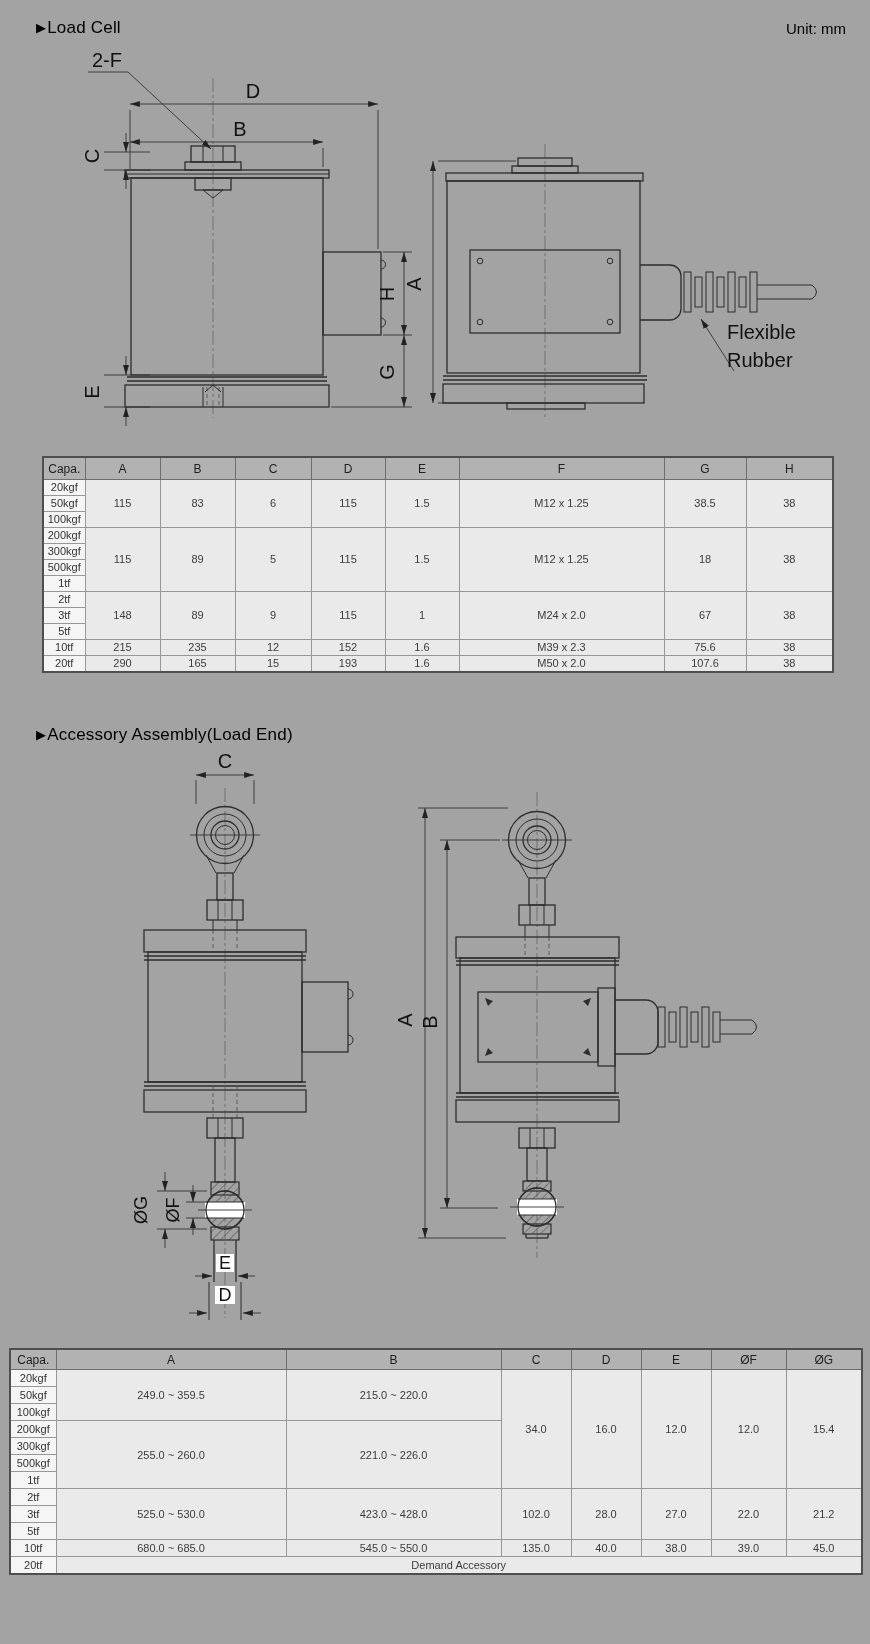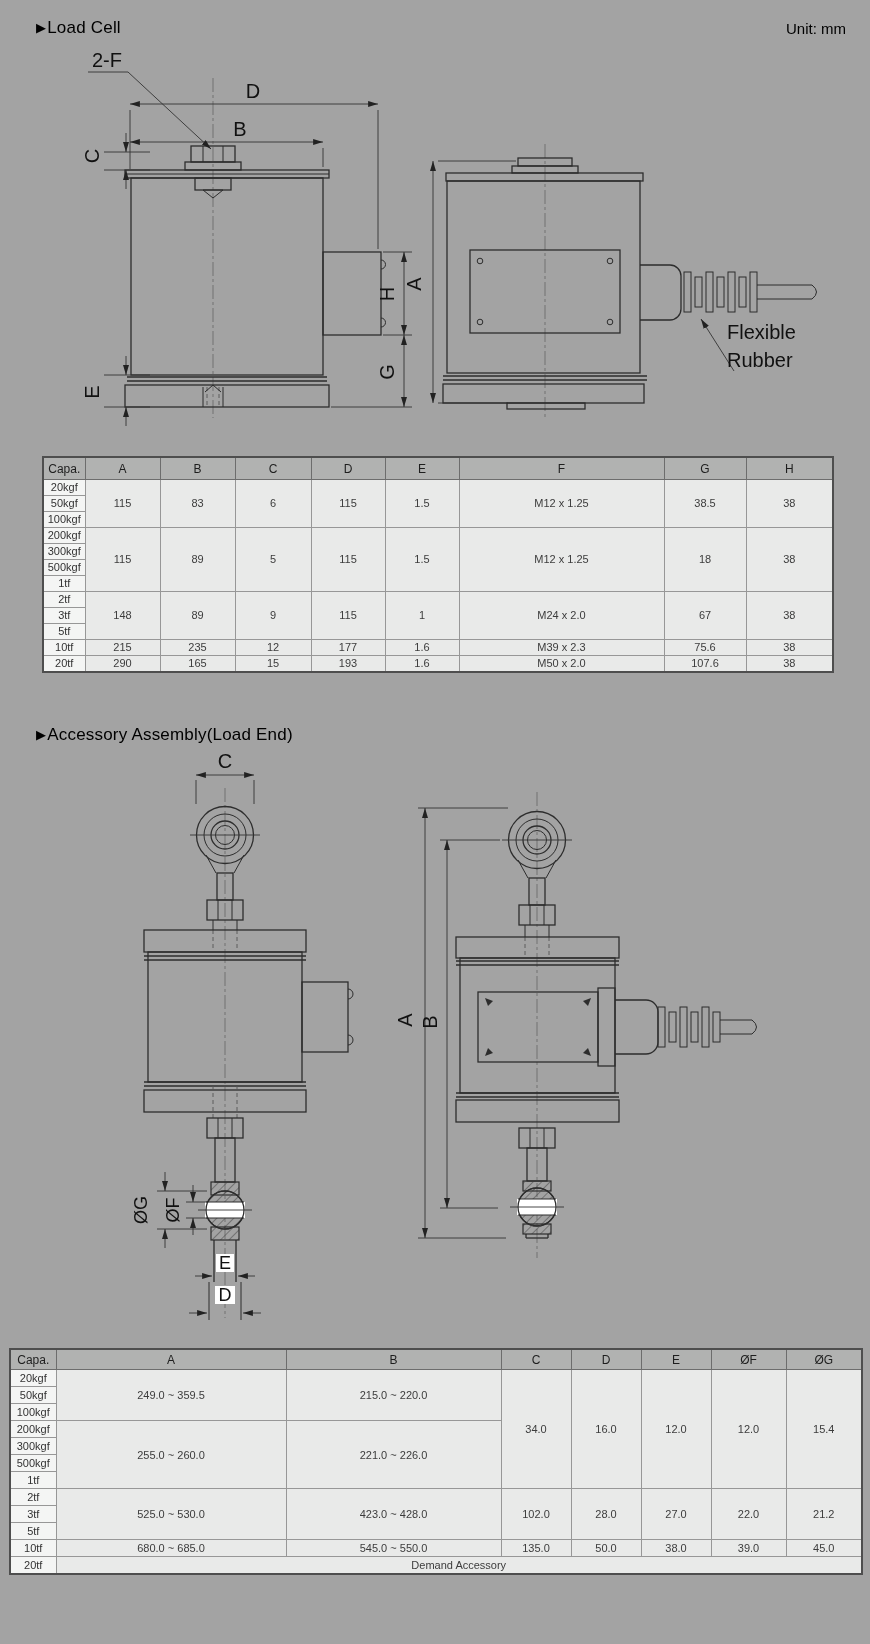--- a/index.html
+++ b/index.html
@@ -236,21 +236,21 @@
           <td class="cap">3tf</td>
         </tr>
       <tr>
           <td class="cap">5tf</td>
         </tr>
       <tr>
         <td class="cap">10tf</td>
         <td>215</td>
         <td>235</td>
         <td>12</td>
-        <td>177</td>
+        <td>152</td>
         <td>1.6</td>
         <td>M39 x 2.3</td>
         <td>75.6</td>
         <td>38</td>
       </tr>
       <tr>
         <td class="cap">20tf</td>
         <td>290</td>
         <td>165</td>
         <td>15</td>
@@ -498,21 +498,21 @@
           <td class="cap">3tf</td>
         </tr>
       <tr>
           <td class="cap">5tf</td>
         </tr>
       <tr>
         <td class="cap">10tf</td>
         <td>680.0 ~ 685.0</td>
         <td>545.0 ~ 550.0</td>
         <td>135.0</td>
-        <td>50.0</td>
+        <td>40.0</td>
         <td>38.0</td>
         <td>39.0</td>
         <td>45.0</td>
       </tr>
       <tr>
         <td class="cap">20tf</td>
         <td colspan="7">Demand Accessory</td>
       </tr>
     </tbody>
   </table>

